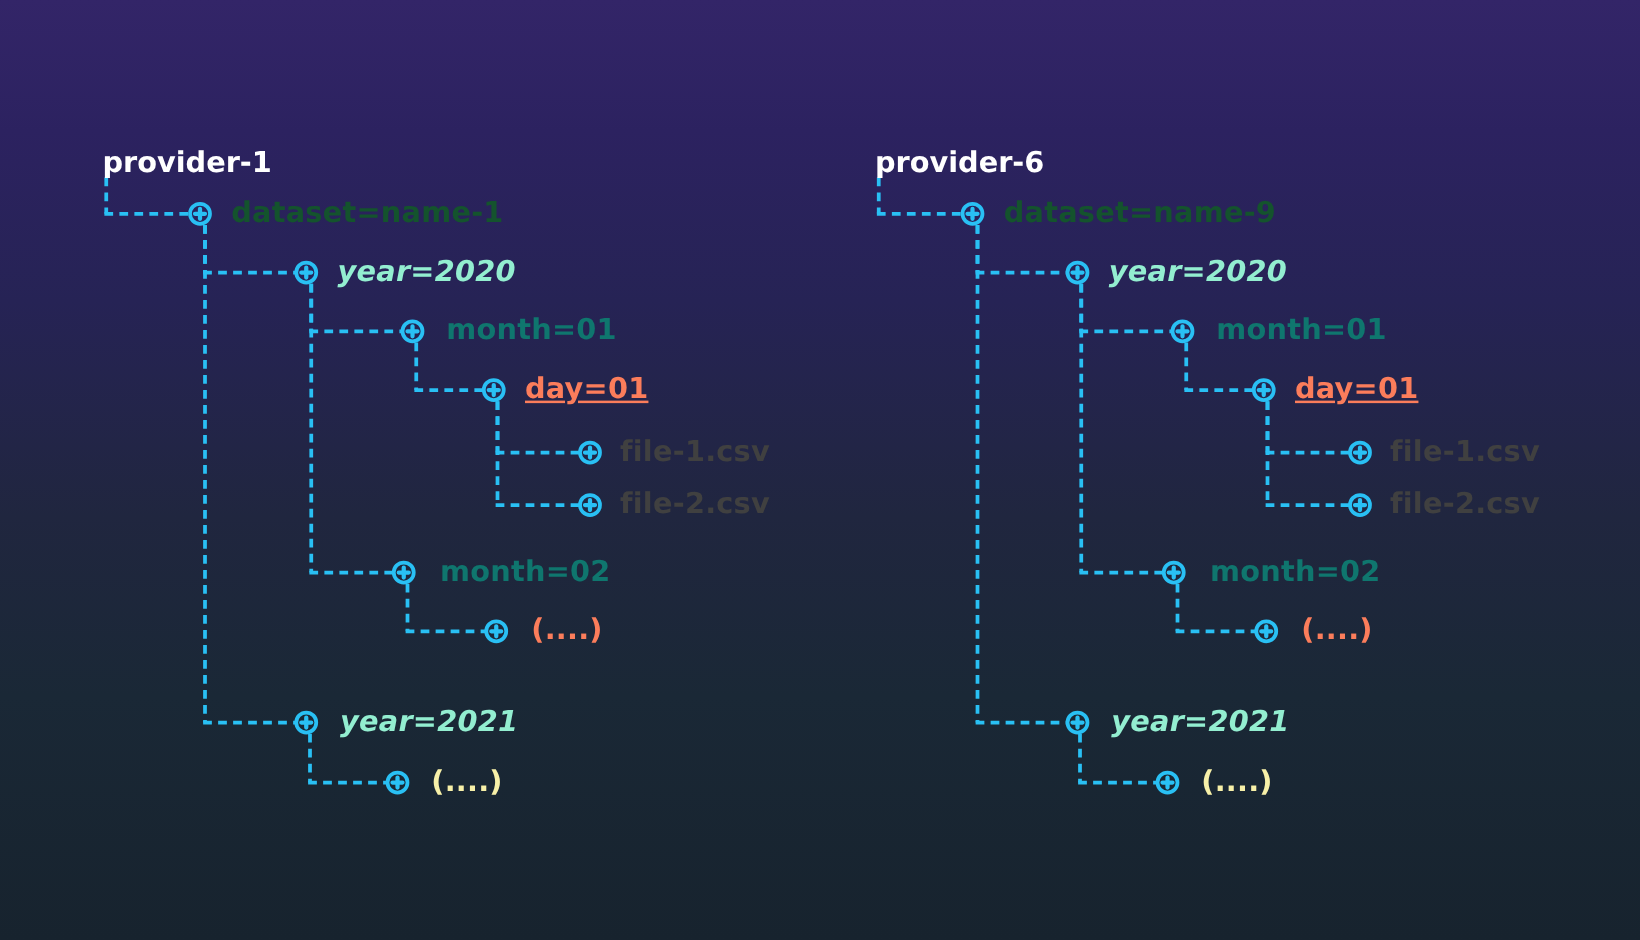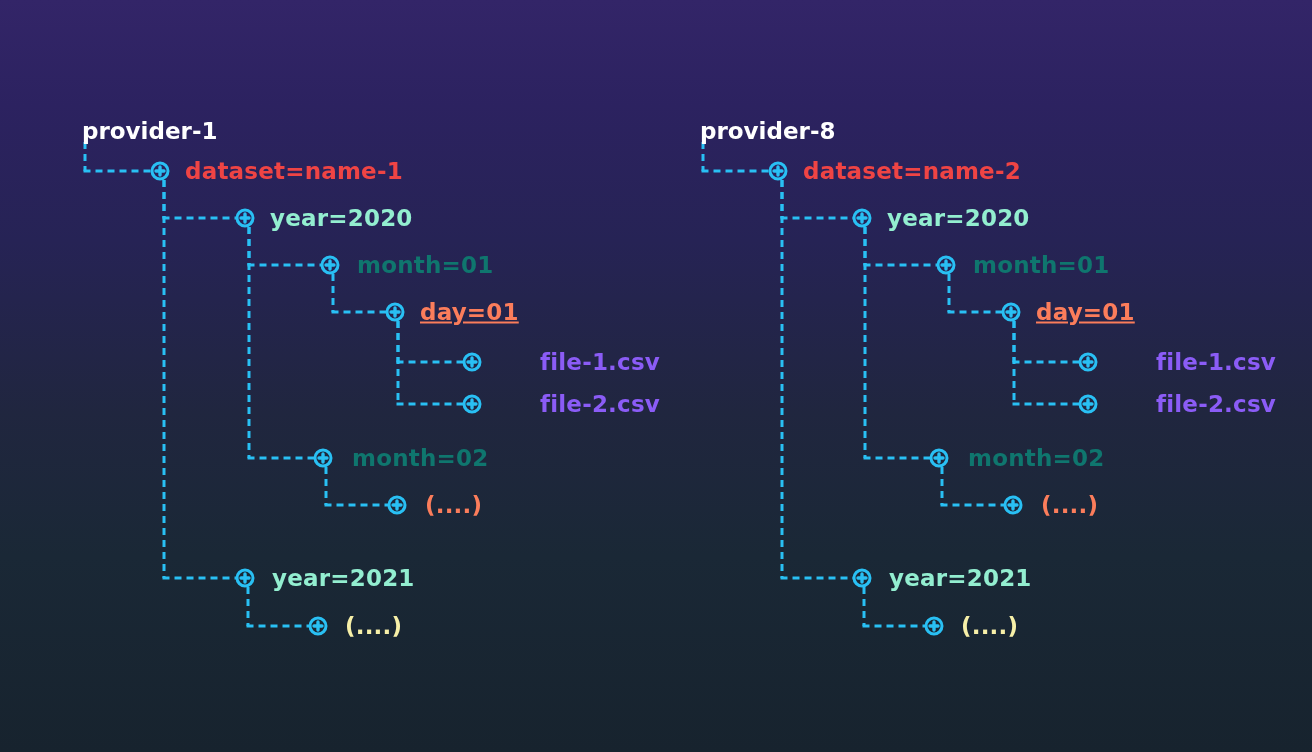--- a/index.html
+++ b/index.html
@@ -22,25 +22,25 @@
   }
   .root-label{
     position:absolute;
     white-space:nowrap;
     font-size:23px;
     font-weight:700;
     line-height:1;
     color:#ffffff;
     transform:translateY(-50%);
   }
-  .c-dataset{color:#ef4444;}
-  .c-year{color:#93eed0;}
+  .c-dataset{color:#14532d;}
+  .c-year{color:#93eed0;font-style:italic;}
   .c-month{color:#0f766e;}
   .c-day{color:#fb7d5b;text-decoration:underline;}
-  .c-file{color:#8b5cf6;margin-left:44px;}
+  .c-file{color:#404040;}
   .c-ellipsis-orange{color:#fb7d5b;}
   .c-ellipsis-yellow{color:#f7f0a8;}
 </style>
 </head>
 <body>
 
 <div id="stage">
   <svg id="wires" viewBox="0 0 1312 752" xmlns="http://www.w3.org/2000/svg">
       <line x1="85" y1="142" x2="85" y2="171" stroke="#29c0f4" stroke-width="3" stroke-dasharray="7 5" stroke-linecap="butt"></line>
       <line x1="83.5" y1="171" x2="152" y2="171" stroke="#29c0f4" stroke-width="3" stroke-dasharray="7 5" stroke-linecap="butt"></line>
@@ -168,22 +168,22 @@
       <div class="node-label c-dataset" style="left: 185px; top: 171px;">dataset=name-1</div>
       <div class="node-label c-year" style="left: 270px; top: 218px;">year=2020</div>
       <div class="node-label c-month" style="left: 357px; top: 265px;">month=01</div>
       <div class="node-label c-day" style="left: 420px; top: 312px;">day=01</div>
       <div class="node-label c-file" style="left: 496px; top: 362px;">file-1.csv</div>
       <div class="node-label c-file" style="left: 496px; top: 404px;">file-2.csv</div>
       <div class="node-label c-month" style="left: 352px; top: 458px;">month=02</div>
       <div class="node-label c-ellipsis-orange" style="left: 425px; top: 505px;">(....)</div>
       <div class="node-label c-year" style="left: 272px; top: 578px;">year=2021</div>
       <div class="node-label c-ellipsis-yellow" style="left: 345px; top: 626px;">(....)</div>
-      <div class="root-label" style="left: 700px; top: 131px;">provider-8</div>
-      <div class="node-label c-dataset" style="left: 803px; top: 171px;">dataset=name-2</div>
+      <div class="root-label" style="left: 700px; top: 131px;">provider-6</div>
+      <div class="node-label c-dataset" style="left: 803px; top: 171px;">dataset=name-9</div>
       <div class="node-label c-year" style="left: 887px; top: 218px;">year=2020</div>
       <div class="node-label c-month" style="left: 973px; top: 265px;">month=01</div>
       <div class="node-label c-day" style="left: 1036px; top: 312px;">day=01</div>
       <div class="node-label c-file" style="left: 1112px; top: 362px;">file-1.csv</div>
       <div class="node-label c-file" style="left: 1112px; top: 404px;">file-2.csv</div>
       <div class="node-label c-month" style="left: 968px; top: 458px;">month=02</div>
       <div class="node-label c-ellipsis-orange" style="left: 1041px; top: 505px;">(....)</div>
       <div class="node-label c-year" style="left: 889px; top: 578px;">year=2021</div>
       <div class="node-label c-ellipsis-yellow" style="left: 961px; top: 626px;">(....)</div>
     </div>

